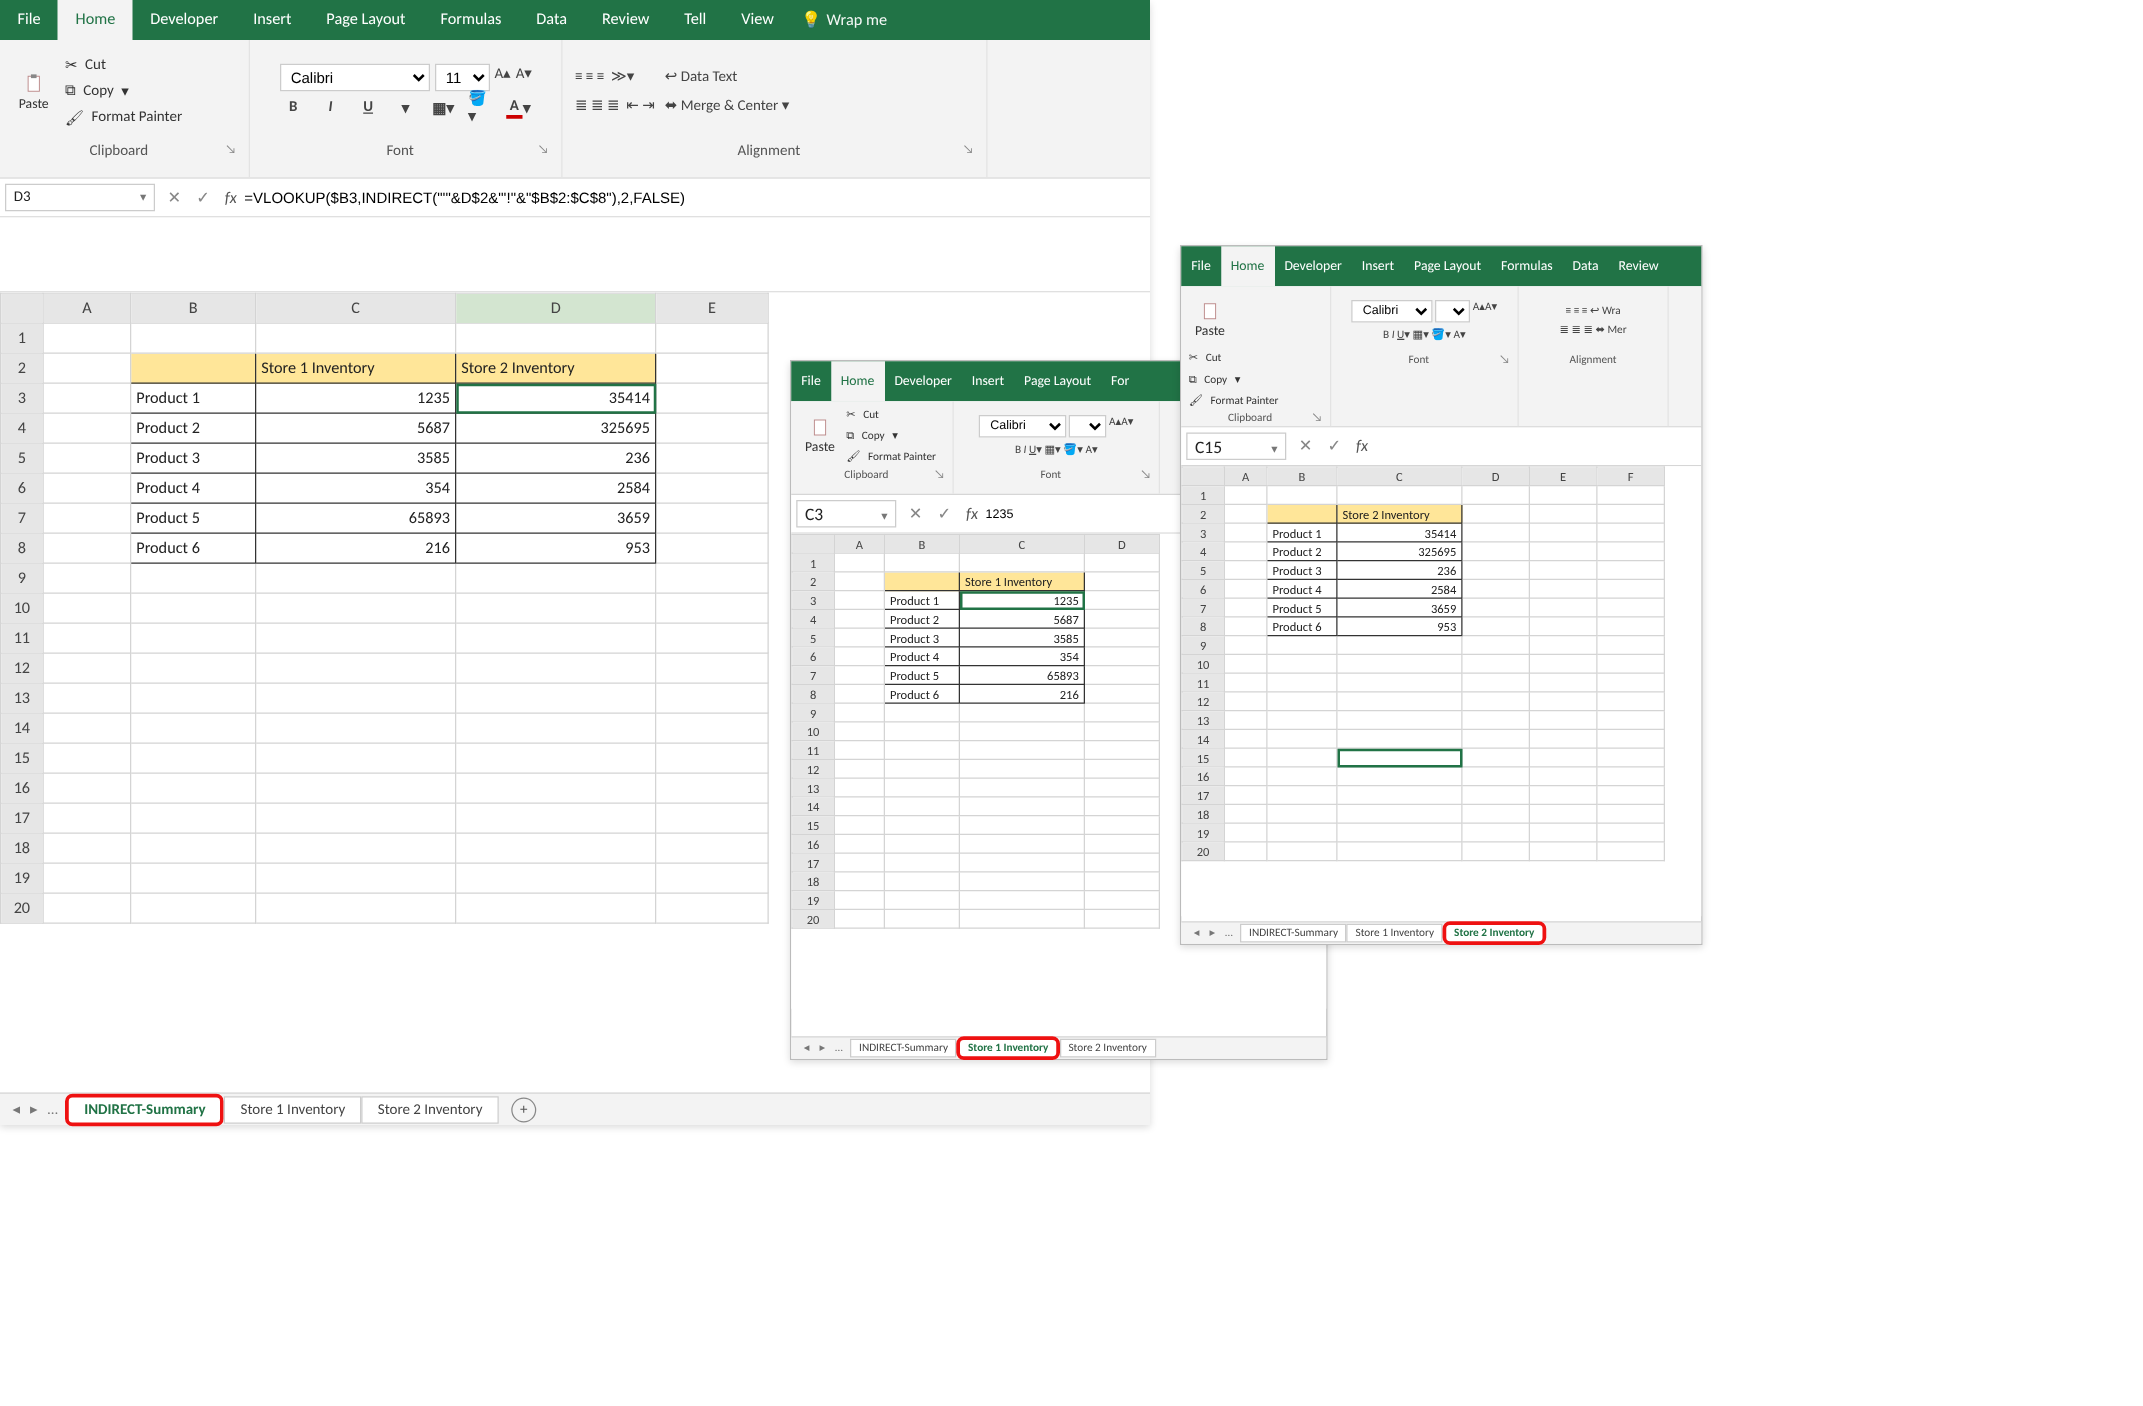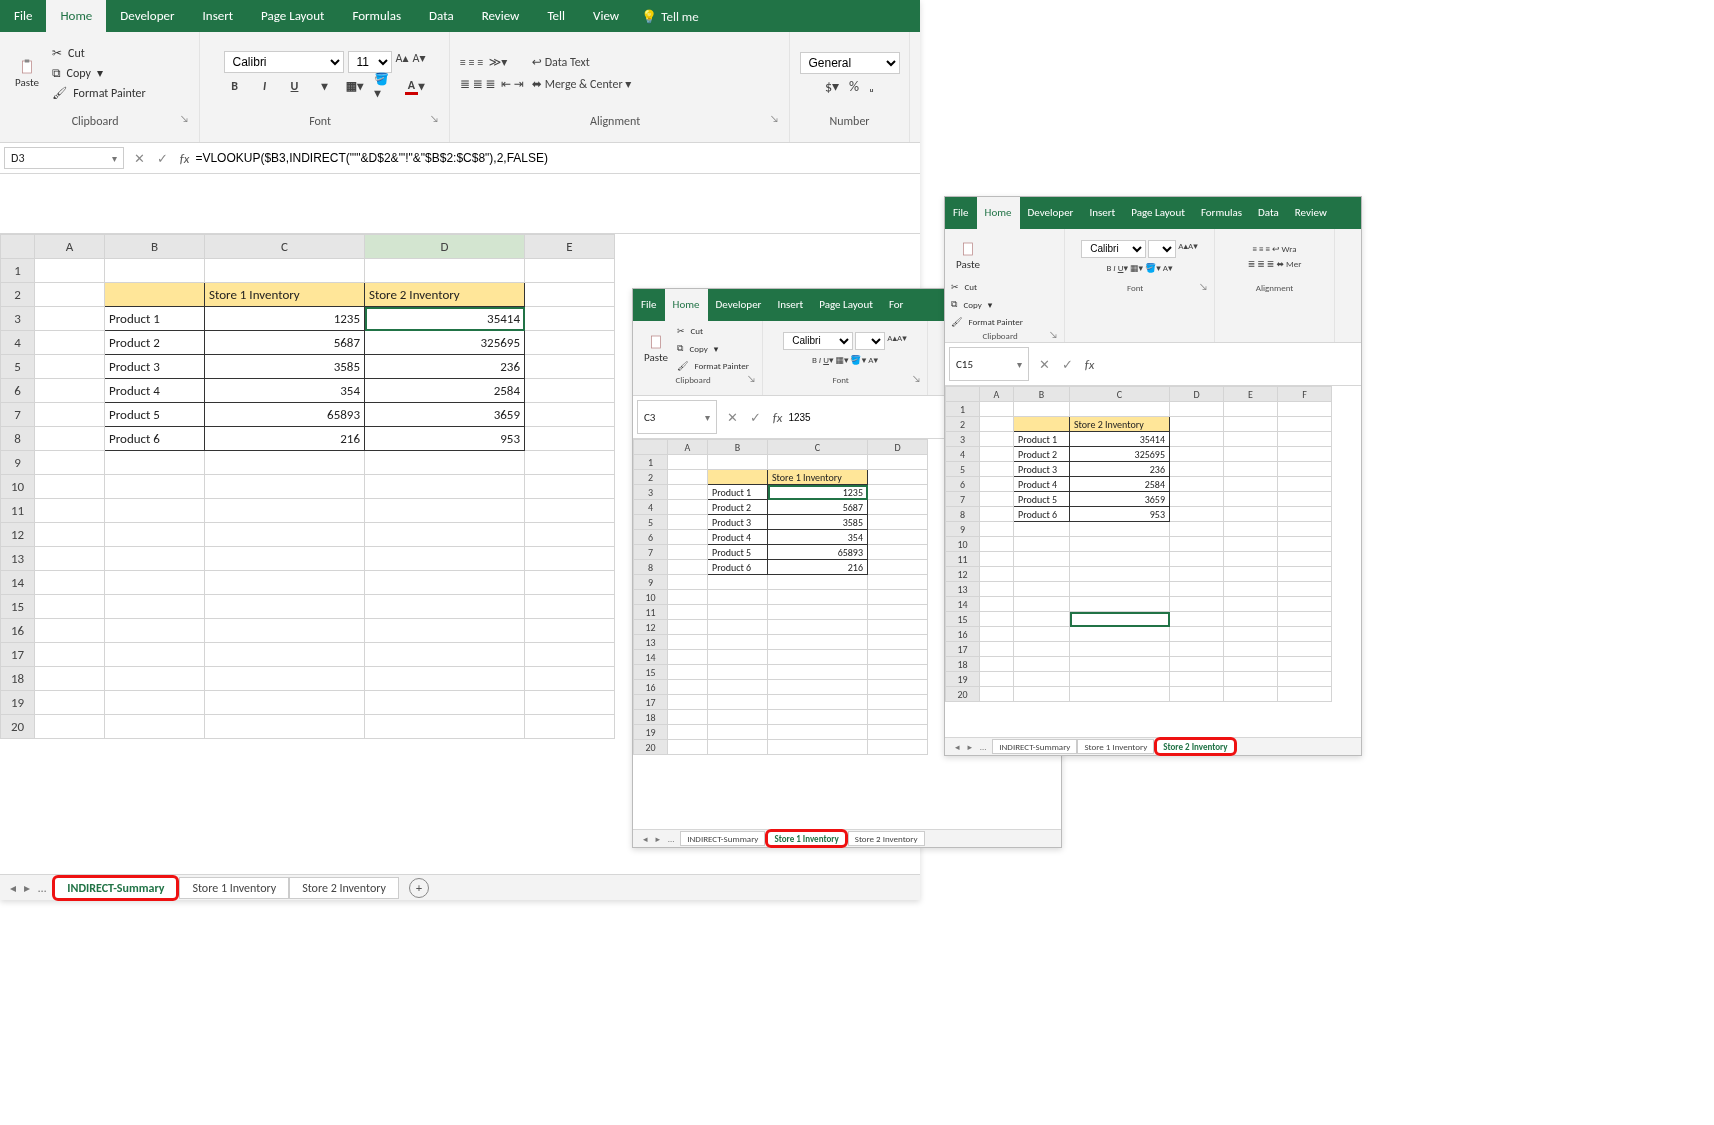--- a/index.html
+++ b/index.html
@@ -39,21 +39,21 @@
 .fmt-btns span{ display:inline-flex; width:20px; height:18px; align-items:center; justify-content:center; font-weight:bold; cursor:pointer; }
 .under { text-decoration: underline; }
 
 
 .fbar { display:flex; align-items:center; border-bottom:1px solid #d6d6d6; background:#fff; }
 .namebox { width:120px; border:1px solid #ccc; height:22px; padding:0 6px; margin:4px; display:flex; align-items:center; justify-content:space-between; font-size:12px;}
 .namebox span.caret:after{ content:"▾"; color:#777; font-size:10px; }
 .fbar .fx { padding:0 6px; color:#555; font-style:italic; }
 .fbar .symbtns{ display:flex; gap:12px; color:#888; padding:0 6px;}
 .fbar input.formula { flex:1; border:none; height:22px; font-size:12px; margin-right:6px;}
-.sm .namebox{width:80px;height:34px;font-size:11px;}
+.sm .namebox{width:80px;height:22px;font-size:14px;}
 .sm .fbar input.formula{height:18px;font-size:10px;}
 
 
 .gridwrap { position:relative; overflow:auto; background:#fff; }
 table.sheet { border-collapse:collapse; table-layout:fixed; }
 .sheet th, .sheet td { border:1px solid #d4d4d4; height:24px; font-size:13px; }
 .sm .sheet th, .sm .sheet td { height:15px; font-size:10px; }
 .sheet thead th { background:#e6e6e6; color:#444; font-weight:normal; text-align:center; position:sticky; top:0; }
 .sheet tbody th { background:#e6e6e6; color:#444; font-weight:normal; text-align:center; width:34px; position:sticky; left:0; }
 .sheet td { padding:0 4px; }
@@ -86,21 +86,21 @@
       <span class="tab">Developer</span>
       <span class="tab">Insert</span>
       <span class="tab">Page Layout</span>
       <span class="tab">Formulas</span>
       <span class="tab">Data</span>
       <span class="tab">Review</span>
       <span class="tab">Tell</span>
       <span class="tab">View</span>
       <span class="tell">
         <span>💡</span>
-        <span>Tell me</span>
+        <span>Wrap me</span>
       </span>
     </div>
 
   <div class="ribbon">
     <div class="grp" style="width:200px">
       <div class="grp-body">
         <div class="iconbtn">
           <svg class="svg" viewBox="0 0 24 24">
               <rect x="6" y="4" width="12" height="16" fill="#fff" stroke="#b88"></rect>
               <rect x="9" y="2" width="6" height="4" fill="#888"></rect>
@@ -152,31 +152,20 @@
           <div>≣ ≣ ≣&nbsp;&nbsp;⇤ ⇥</div>
         </div>
         <div class="col" style="gap:8px">
           <div>↩ <span>Data Text</span></div>
           <div>⬌ <span>Merge &amp; Center</span> ▾</div>
         </div>
       </div>
       <div class="grp-title"><span>Alignment</span><span class="dlg-launch">↘</span></div>
     </div>
 
-    <div class="grp" style="width:120px">
-      <div class="grp-body col">
-        <select class="fake" style="width:100px"><option>General</option></select>
-        <div style="display:flex;gap:10px;font-size:14px;">
-          <span>$▾</span>
-          <span>%</span>
-          <span>ᵤ</span>
-        </div>
-      </div>
-      <div class="grp-title"><span>Number</span></div>
-    </div>
   </div>
 
   <div class="fbar">
     <div class="namebox">
         <span>D3</span>
         <span class="caret"></span>
       </div>
     <div class="symbtns">
         <span>✕</span>
         <span>✓</span>

